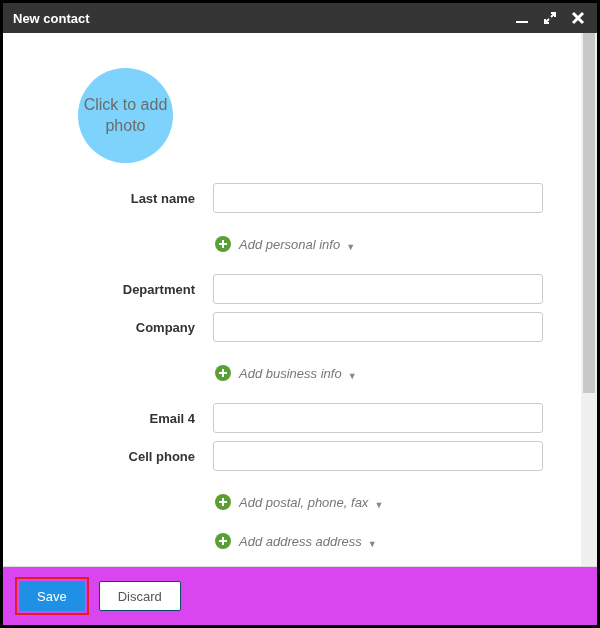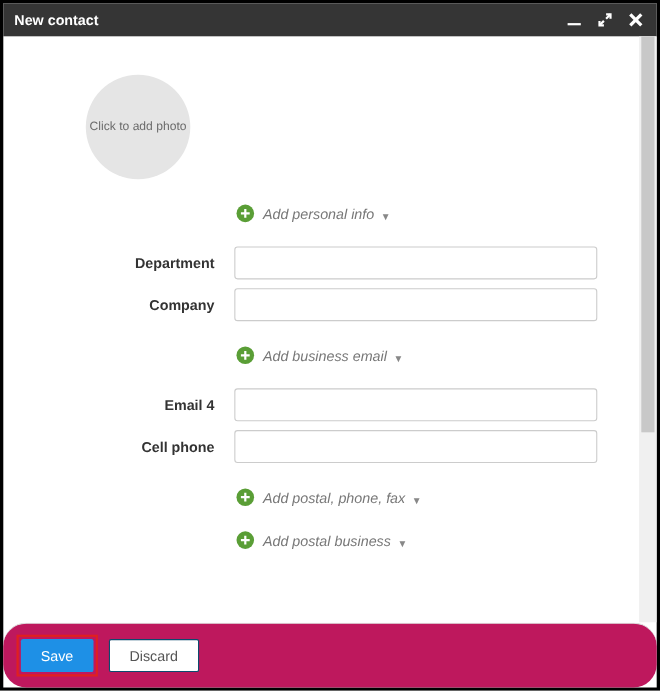--- a/index.html
+++ b/index.html
@@ -5,29 +5,29 @@
   * { box-sizing: border-box; margin: 0; padding: 0; }
   html, body { width: 600px; height: 628px; font-family: Arial, Helvetica, sans-serif; }
   .outer { width: 600px; height: 628px; border: 3px solid #000; background: #fff; display: flex; flex-direction: column; }
   .titlebar { background: #353535; color: #fff; height: 30px; display: flex; align-items: center; padding: 0 10px; font-size: 13px; font-weight: bold; }
   .titlebar .spacer { flex: 1; }
   .titlebar .win-icon { width: 18px; height: 18px; margin-left: 10px; display: flex; align-items: center; justify-content: center; cursor: pointer; }
   .content-wrap { flex: 1; display: flex; overflow: hidden; }
   .content { flex: 1; overflow-y: auto; padding: 20px 20px 10px 20px; }
   .scrollbar-track { width: 16px; background: #f0f0f0; position: relative; }
   .scrollbar-thumb { position: absolute; top: 0; left: 2px; width: 12px; height: 360px; background: #c8c8c8; border-radius: 0; }
-  .photo-circle { width: 95px; height: 95px; border-radius: 50%; background: #e5e5e5; display: flex; align-items: center; justify-content: center; text-align: center; color: #6b6b6b; font-size: 11px; line-height: 1.3; margin: 15px 0 20px 55px; cursor: pointer; }
+  .photo-circle { width: 95px; height: 95px; border-radius: 50%; background: #7dd3fc; display: flex; align-items: center; justify-content: center; text-align: center; color: #6b6b6b; font-size: 16px; line-height: 1.3; margin: 15px 0 20px 55px; cursor: pointer; }
   .form-row { display: flex; align-items: center; margin-bottom: 8px; }
   .form-row label { width: 190px; text-align: right; padding-right: 18px; font-size: 13px; color: #333; font-weight: bold; }
   .form-row input { flex: 1; max-width: 330px; height: 30px; border: 1px solid #ccc; border-radius: 3px; padding: 0 8px; font-size: 13px; }
   .add-link { display: flex; align-items: flex-end; margin: 23px 0 22px 192px; font-size: 13px; color: #777; cursor: pointer; font-style: italic; }
   .add-link .plus { width: 16px; height: 16px; border-radius: 50%; background: #5a9e36; display: inline-flex; align-items: center; justify-content: center; margin-right: 8px; }
   .add-link .plus svg { display:block; }
   .add-link .caret { margin-left: 6px; font-size: 9px; color: #888; }
-  .footer { background: #be185d; border-top: 1px solid #ddd; padding: 10px 12px; display: flex; align-items: center; gap: 10px; border-radius: 21px; }
+  .footer { background: #d946ef; border-top: 1px solid #ddd; padding: 10px 12px; display: flex; align-items: center; gap: 10px; }
   .btn { height: 30px; padding: 0 18px; font-size: 13px; border-radius: 2px; cursor: pointer; }
   .btn-save { background: #1e90e6; color: #fff; border: 2px solid #e02020; outline: 2px solid #e02020; }
   .save-wrap { border: 2px solid #e02020; padding: 2px; display:inline-block; }
   .save-wrap .btn-save { border: none; outline: none; }
   .btn-discard { background: #fff; color: #555; border: 1px solid #0c4a6e; }
 </style>
 </head>
 <body>
 
 <div class="outer">
@@ -53,20 +53,24 @@
     </span>
   </div>
 
   <div class="content-wrap">
     <div class="content">
 
       <div class="photo-circle">
         <span>Click to add photo</span>
       </div>
 
+      <div class="form-row">
+        <label>Last name</label>
+        <input type="text" value="" style="">
+      </div>
       <div class="add-link">
         <span class="plus">
             <svg width="10" height="10" viewBox="0 0 10 10">
               <path d="M5 1 V9 M1 5 H9" stroke="#fff" stroke-width="2"></path>
             </svg>
           </span>
         <span>Add personal info</span>
         <span class="caret">▼</span>
       </div>
 
@@ -77,21 +81,21 @@
       <div class="form-row">
         <label>Company</label>
         <input type="text" value="" style="">
       </div>
       <div class="add-link">
         <span class="plus">
             <svg width="10" height="10" viewBox="0 0 10 10">
               <path d="M5 1 V9 M1 5 H9" stroke="#fff" stroke-width="2"></path>
             </svg>
           </span>
-        <span>Add business email</span>
+        <span>Add business info</span>
         <span class="caret">▼</span>
       </div>
 
       <div class="form-row">
         <label>Email 4</label>
         <input type="text" value="" style="">
       </div>
       <div class="form-row">
         <label>Cell phone</label>
         <input type="text" value="" style="">
@@ -105,21 +109,21 @@
         <span>Add postal, phone, fax</span>
         <span class="caret">▼</span>
       </div>
 
       <div class="add-link" style="margin-bottom:6px;">
         <span class="plus">
             <svg width="10" height="10" viewBox="0 0 10 10">
               <path d="M5 1 V9 M1 5 H9" stroke="#fff" stroke-width="2"></path>
             </svg>
           </span>
-        <span>Add postal business</span>
+        <span>Add address address</span>
         <span class="caret">▼</span>
       </div>
 
     </div>
     <div class="scrollbar-track">
       <div class="scrollbar-thumb"></div>
     </div>
   </div>
 
   <div class="footer">

